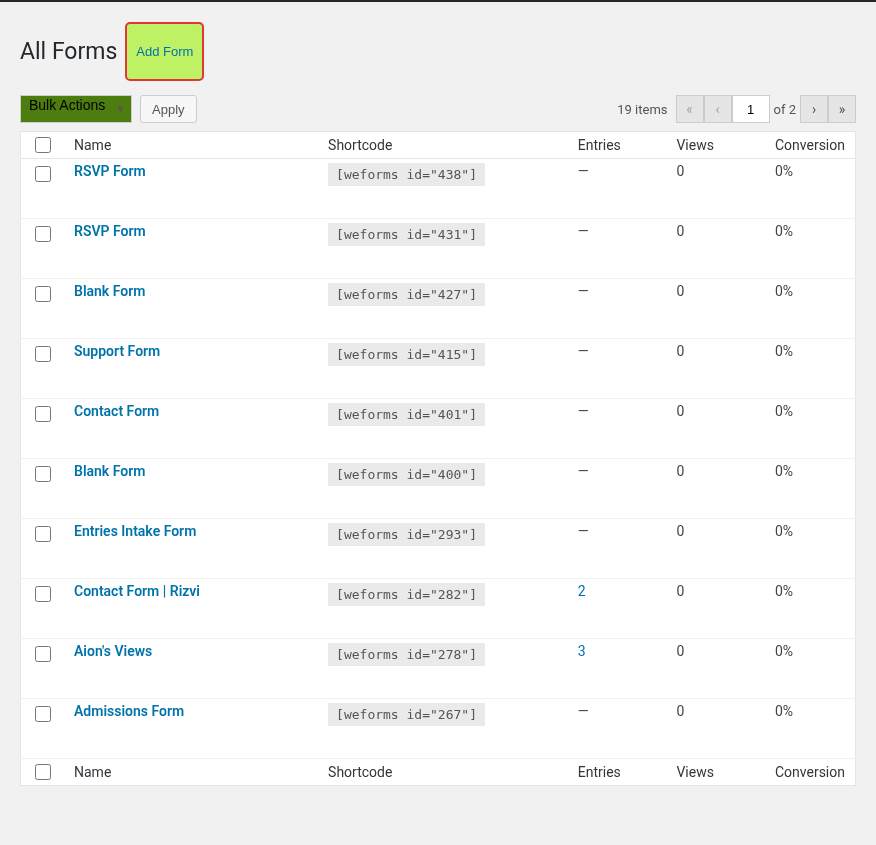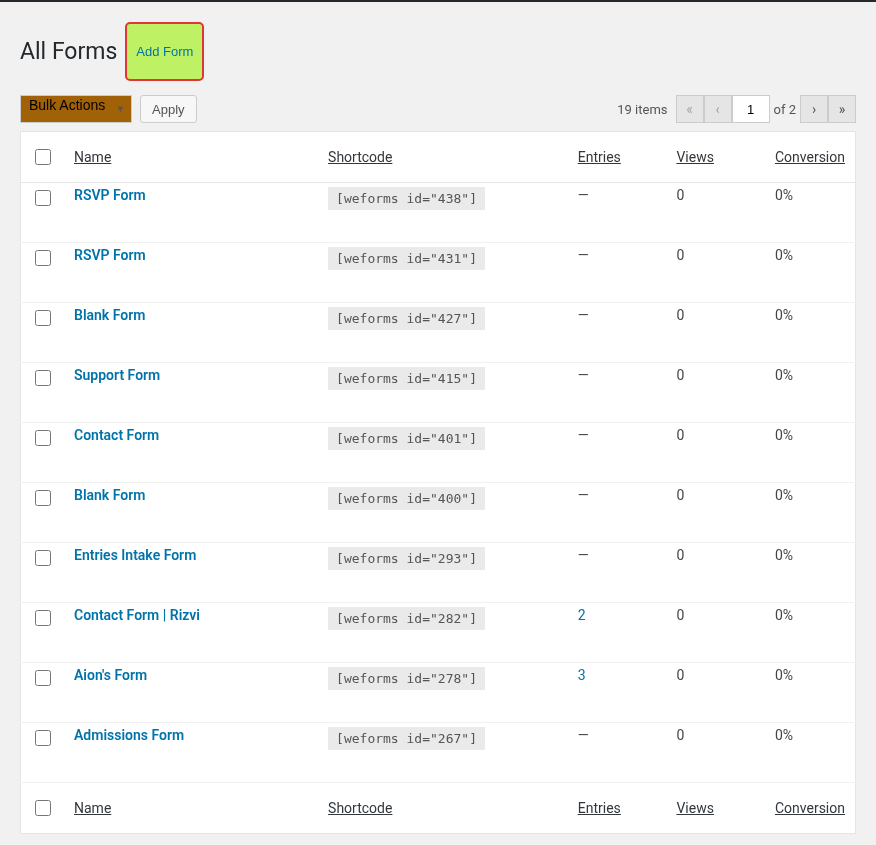--- a/index.html
+++ b/index.html
@@ -46,21 +46,21 @@
     align-items: center;
     margin: 8px 0;
   }
   .bulk-actions {
     display: flex;
     gap: 8px;
     align-items: center;
   }
   .bulk-select {
     border: 1px solid #ccc;
-    background: #a16207;
+    background: #4d7c0f;
     font-size: 14px;
     height: 28px;
     padding: 0 24px 9px 8px;
     cursor: pointer;
     appearance: none;
     position: relative;
   }
   .select-wrap {
     position: relative;
     display: inline-block;
@@ -120,26 +120,25 @@
     width: 100%;
     border-collapse: collapse;
     background: #fff;
     border: 1px solid #e5e5e5;
   }
   table.forms-table thead th,
   table.forms-table tfoot th {
     text-align: left;
     font-weight: 400;
     color: #32373c;
-    padding: 14px 10px;
+    padding: 2px 10px;
     border-bottom: 1px solid #e5e5e5;
     border-top: 1px solid #e5e5e5;
     font-size: 14px;
     background: #fff;
-    text-decoration: underline;
   }
   table.forms-table tfoot th {
     border-top: 1px solid #e5e5e5;
     border-bottom: none;
   }
   table.forms-table td {
     padding: 4px 10px 32px 10px;
     border-bottom: 1px solid #f1f1f1;
     vertical-align: top;
     font-size: 14px;
@@ -276,21 +275,21 @@
         <tr>
           <td class="check-col"><input type="checkbox" style=""></td>
           <td class="name-col"><a class="form-link" href="#">Contact Form | Rizvi</a></td>
           <td class="shortcode-col"><span class="shortcode">[weforms id="282"]</span></td>
           <td class="entries-col"><a href="#" class="entries-link">2</a></td>
           <td class="views-col"><span>0</span></td>
           <td><span>0%</span></td>
         </tr>
         <tr>
           <td class="check-col"><input type="checkbox" style=""></td>
-          <td class="name-col"><a class="form-link" href="#">Aion's Form</a></td>
+          <td class="name-col"><a class="form-link" href="#">Aion's Views</a></td>
           <td class="shortcode-col"><span class="shortcode">[weforms id="278"]</span></td>
           <td class="entries-col"><a href="#" class="entries-link">3</a></td>
           <td class="views-col"><span>0</span></td>
           <td><span>0%</span></td>
         </tr>
         <tr>
           <td class="check-col"><input type="checkbox" style=""></td>
           <td class="name-col"><a class="form-link" href="#">Admissions Form</a></td>
           <td class="shortcode-col"><span class="shortcode">[weforms id="267"]</span></td>
           <td class="entries-col"><span>—</span></td>

